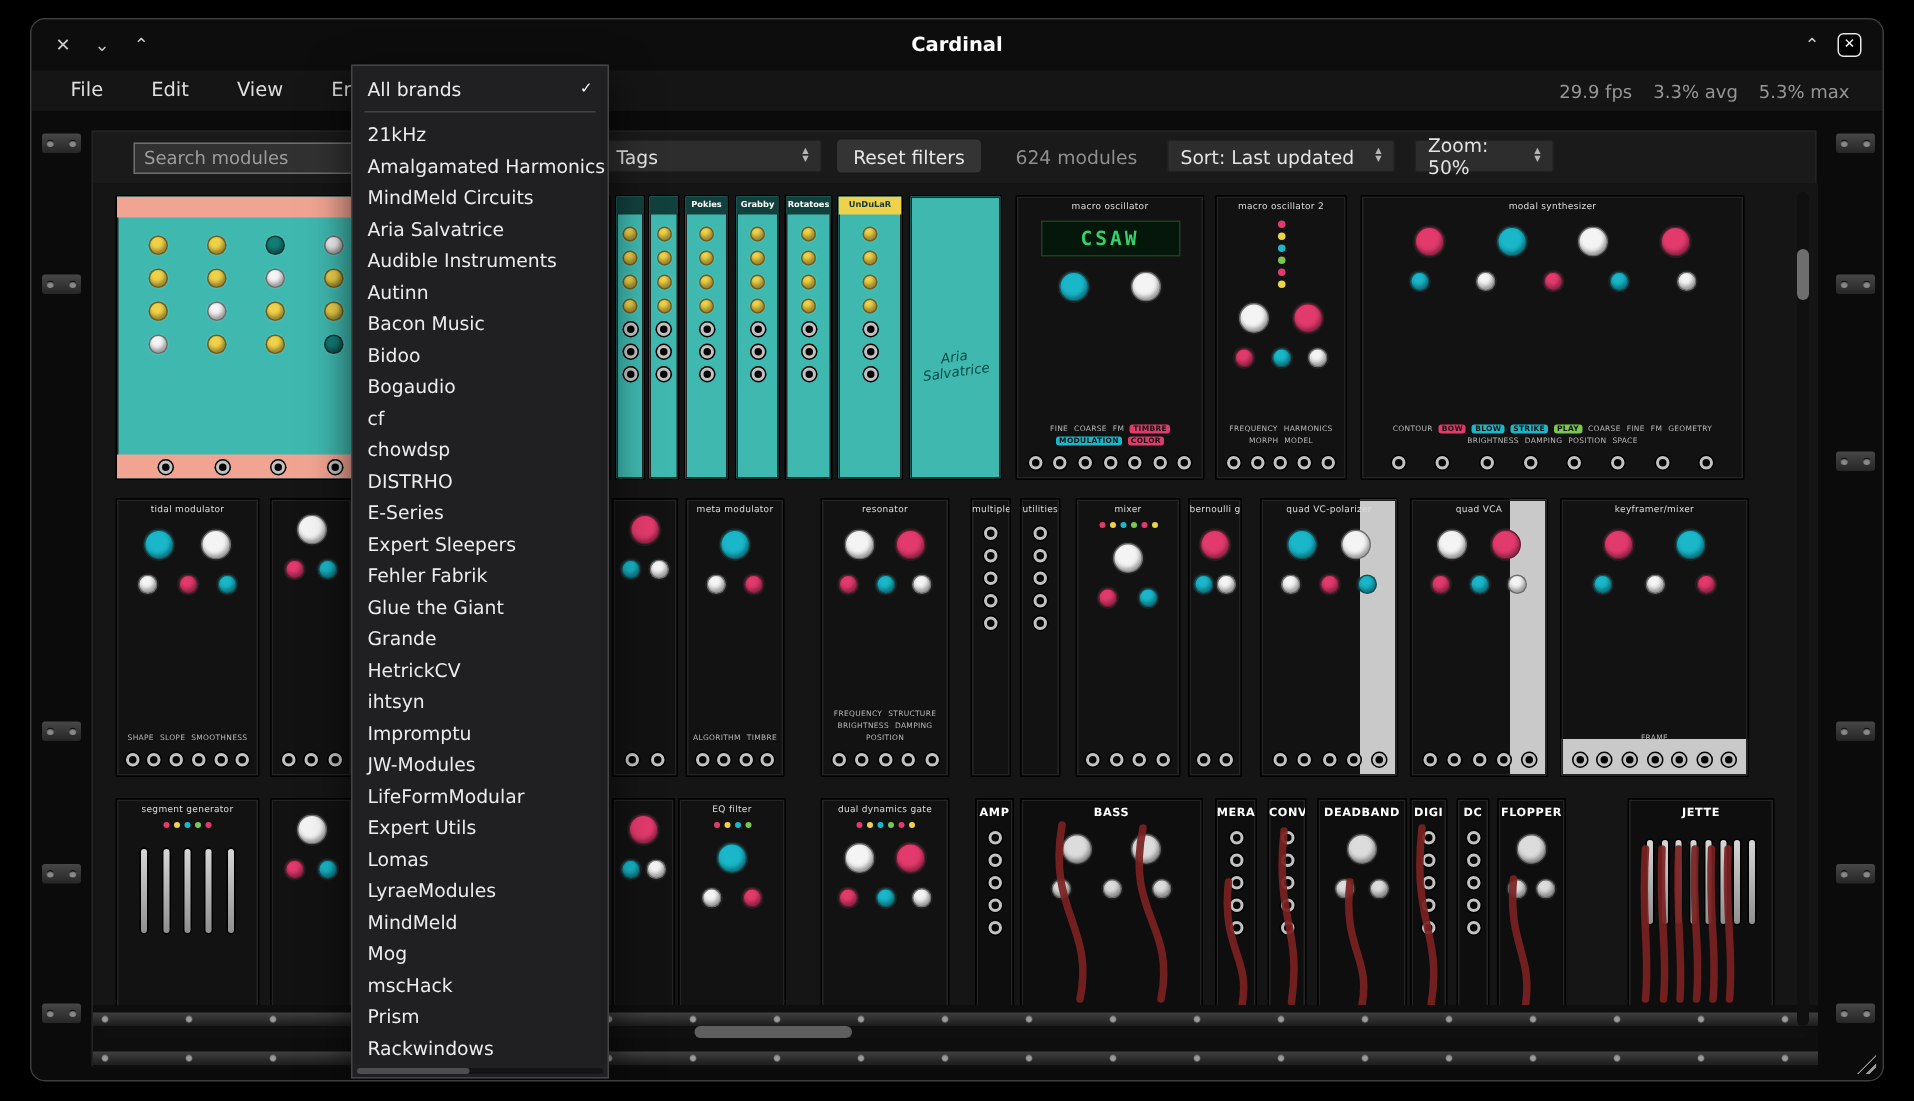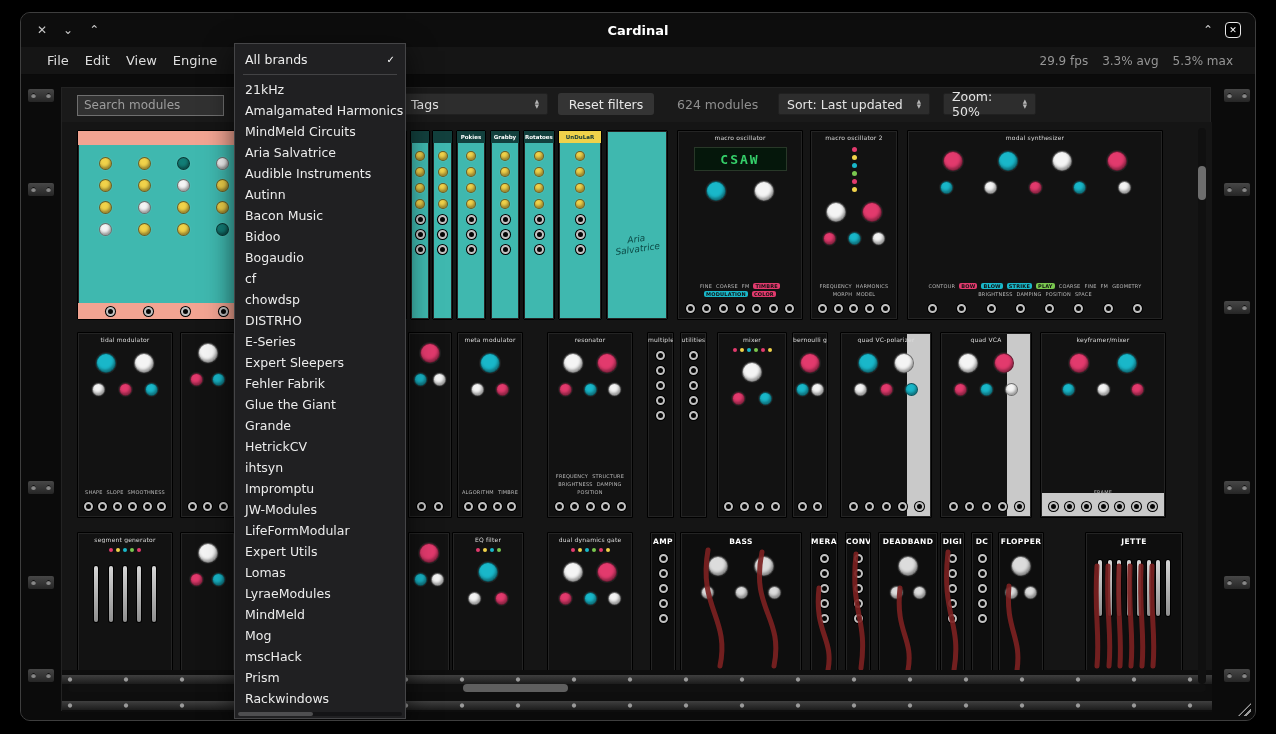--- a/index.html
+++ b/index.html
@@ -7,30 +7,30 @@
 body{font-family:"DejaVu Sans","Liberation Sans",sans-serif}
 .page{position:relative;width:1276px;height:734px;background:#000;overflow:hidden}
 .window{position:absolute;left:20px;top:12px;width:1236px;height:709px;background:#141414;border:1px solid #3e3e3e;border-radius:10px;overflow:hidden}
 
 .titlebar{position:relative;height:34px;background:#0d0d0d}
 .win-left{position:absolute;left:16px;top:0;height:34px;display:flex;align-items:center;gap:16px;color:#c9c9c9;font-size:12px;z-index:2}
 .title{position:absolute;left:0;right:0;top:0;height:34px;display:flex;align-items:center;justify-content:center;color:#fff;font-weight:bold;font-size:13px}
 .win-right{position:absolute;right:14px;top:0;height:34px;display:flex;align-items:center;gap:12px;color:#c9c9c9;font-size:12px;z-index:2}
 .x-badge{display:flex;align-items:center;justify-content:center;width:16px;height:16px;border:1px solid #e8e8e8;border-radius:4px;font-size:9px;color:#fff;background:#000}
 
-.menubar{position:relative;display:flex;align-items:center;height:28px;background:#151515;padding-left:26px;gap:16px;font-size:13px;color:#dedede;border-bottom:1px solid #0a0a0a}
+.menubar{position:relative;display:flex;align-items:center;height:28px;background:#151515;padding-left:26px;gap:32px;font-size:13px;color:#dedede;border-bottom:1px solid #0a0a0a}
 .stats{margin-left:auto;display:flex;gap:14px;padding-right:22px;color:#969696;font-size:12px}
 
 .content{position:absolute;left:0;top:62px;right:0;bottom:0;background:#0b0b0b}
 .plate{position:absolute;width:26px;height:13px;background:linear-gradient(#474747,#262626);border-radius:2px}
 .plate i{position:absolute;top:4px;width:5px;height:5px;border-radius:50%;background:#8a8a8a;box-shadow:inset 0 1px 1px #000}
 .plate i.l{left:3px}.plate i.r{right:3px}
 
 .browser{position:absolute;left:40px;top:12px;width:1150px;height:624px;background:#1a1a1a;border:1px solid #232323}
-.search{position:absolute;left:15px;top:6px;width:147px;height:21px}
+.search{position:absolute;left:27px;top:6px;width:147px;height:21px}
 .search input{width:100%;height:100%;background:#313131;border:1px solid #6f6f6f;color:#ddd;font-size:12px;padding:0 6px;font-family:inherit;outline:none}
 .search input::placeholder{color:#9d9d9d}
 .select{position:absolute;top:5px;height:22px;background:#2d2d2d;border:1px solid #202020;border-radius:2px;display:flex;align-items:center;justify-content:space-between;padding:0 8px;font-size:12.5px;color:#e3e3e3;cursor:default}
 .sel-tags{left:340px;width:146px}
 .sel-sort{left:716px;width:152px}
 .sel-zoom{left:881px;width:93px}
 .ud{display:flex;flex-direction:column;align-items:center;margin-left:8px}
 .ud i{font-style:normal;font-size:5.5px;line-height:5px;color:#b5b5b5}
 .btn{position:absolute;left:496px;top:5px;width:96px;height:22px;background:#343434;border-radius:3px;display:flex;align-items:center;justify-content:center;font-size:12.5px;color:#e6e6e6}
 .count{position:absolute;left:615px;top:5px;height:22px;display:flex;align-items:center;font-size:12.5px;color:#8f8f8f}

